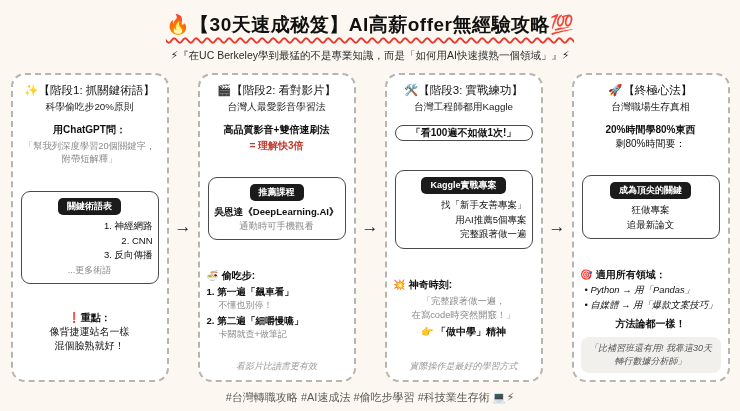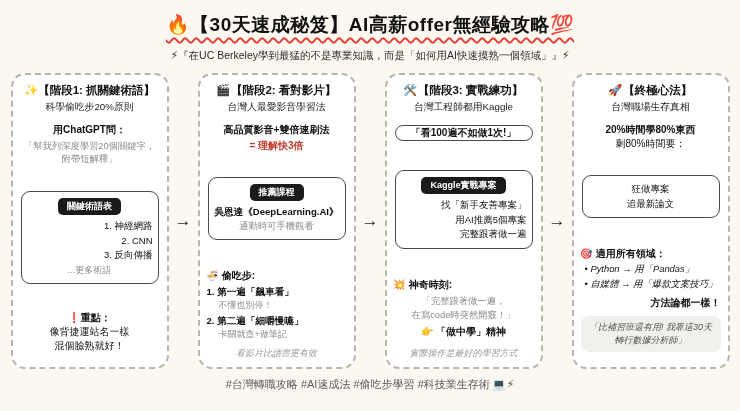--- a/index.html
+++ b/index.html
@@ -49,21 +49,21 @@
     width: 158px;
     background: #ffffff;
     border: 2px dashed #b9b5ad;
     border-radius: 14px;
     padding: 8px 7px 7px;
     font-size: 10px;
     text-align: center;
     display: flex;
     flex-direction: column;
   }
-  .card-title { font-size: 11.5px; font-weight: bold; margin-bottom: 3px; }
+  .card-title { font-size: 11.5px; font-weight: normal; margin-bottom: 3px; }
   .card-subtitle { font-size: 9.8px; color: #222; margin-bottom: 6px; }
 
   .inner-box {
     border: 1.4px solid #4a4a4a;
     border-radius: 9px;
     padding: 6px 5px 6px;
     margin: 24px 1px;
     background: #fff;
   }
   .badge {
@@ -89,21 +89,21 @@
     padding: 0 4px;
     font-weight: bold;
     font-size: 10px;
     margin: 5px 1px;
   }
   .left-block { text-align: left; margin-top: 5px; }
   .tip-label { font-weight: bold; font-size: 10px; }
   .tip-main { font-weight: bold; font-size: 9.6px; margin-top: 3px; }
   .tip-sub { color: #8a8a8a; font-size: 9px; padding-left: 12px; }
   .domain-item { font-size: 9.4px; margin-top: 2px; text-align: left; padding-left: 4px; font-style: italic; }
-  .conclusion { font-weight: bold; font-size: 10px; margin-top: 5px; text-align: right; }
+  .conclusion { font-weight: bold; font-size: 10px; margin-top: 5px; }
   .testimonial {
     background: #f2f0ec;
     border-radius: 8px;
     padding: 5px 5px;
     font-style: italic;
     color: #555;
     font-size: 9px;
     line-height: 1.4;
     margin-top: 6px;
   }
@@ -208,20 +208,21 @@
     </div>
 
     <div class="arrow">→</div>
 
     <div class="card">
       <div class="card-title">🚀【終極心法】</div>
       <div class="card-subtitle">台灣職場生存真相</div>
       <div class="bold-line">20%時間學80%東西</div>
       <div>剩80%時間要：</div>
       <div class="inner-box">
+        <span class="badge">成為頂尖的關鍵</span>
         <ul class="box-list centered">
           <li>狂做專案</li>
           <li>追最新論文</li>
         </ul>
       </div>
       <div class="left-block">
         <div class="tip-label">🎯 適用所有領域：</div>
         <div class="domain-item">• Python → 用「Pandas」</div>
         <div class="domain-item">• 自媒體 → 用「爆款文案技巧」</div>
       </div>

